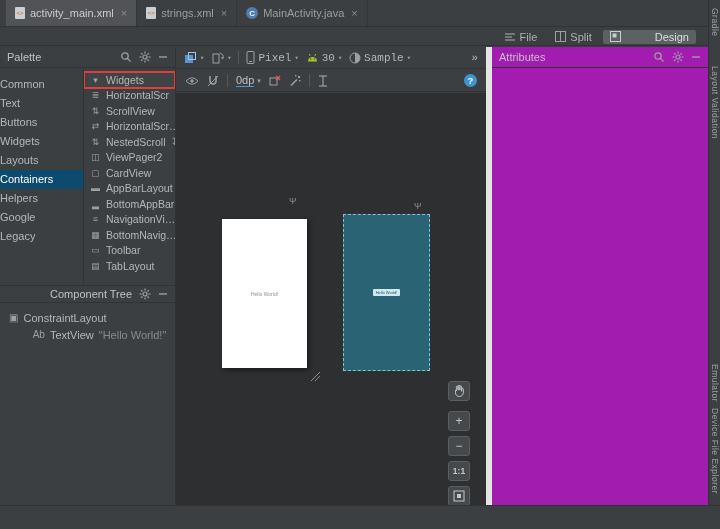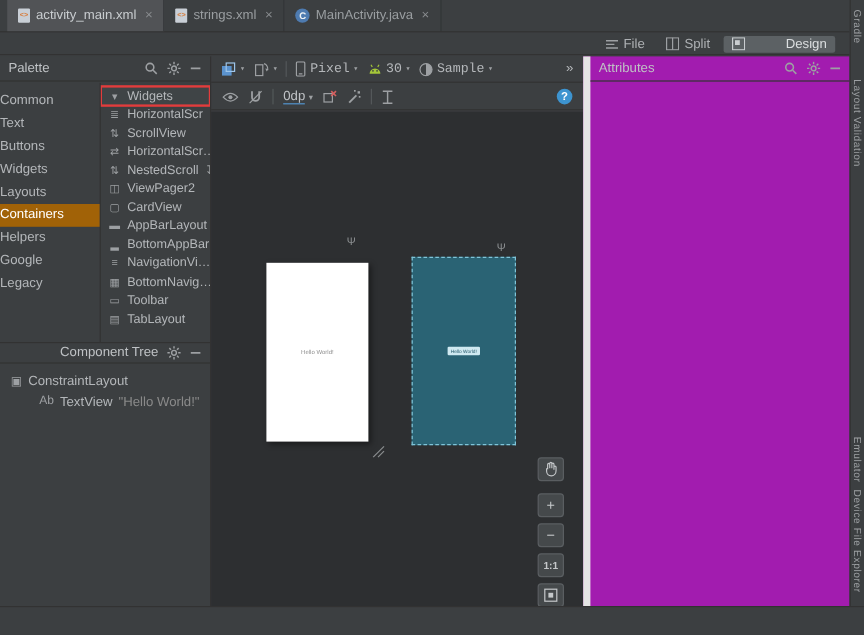--- a/index.html
+++ b/index.html
@@ -22,21 +22,21 @@
   .vbtn{display:flex;align-items:center;gap:4px;padding:1px 7px;border-radius:2px;color:#aeb1b4;}
   .vbtn.active{background:#5c6164;color:#dcdfe1;gap:34px;}
   
   .left{left:0;top:47px;width:176px;height:458px;background:#3c3f41;border-right:1px solid #323232;box-sizing:border-box;}
   .phead{position:absolute;left:0;top:0;width:100%;height:21px;border-bottom:1px solid #323232;display:flex;
          align-items:center;gap:7px;padding:0 7px;box-sizing:border-box;}
   .phead .t{flex:1;color:#bfc2c5;}
   .pbody{position:absolute;left:0;top:22px;width:100%;height:216px;display:flex;}
   .catcol{width:84px;border-right:1px solid #323232;padding-top:6px;box-sizing:border-box;}
   .cat{height:19px;line-height:19px;color:#b4b7ba;}
-  .cat.sel{background:#a16207;color:#ffffff;}
+  .cat.sel{background:#0c4a6e;color:#ffffff;}
   .compcol{flex:1;padding-top:3px;overflow:hidden;}
   .comp{height:15.5px;display:flex;align-items:center;gap:5px;padding:0 4px 0 6px;color:#b4b7ba;font-size:10.5px;white-space:nowrap;}
   .comp .ci{width:11px;text-align:center;color:#9da0a3;font-size:9px;flex:none;}
   .comp.hl{outline:2px solid #e23c3c;outline-offset:-1px;background:#3f4446;}
   .dl{margin-left:auto;color:#9da0a3;font-size:10px;}
   .treehead{position:absolute;left:0;top:238px;width:100%;height:18px;border-top:1px solid #323232;border-bottom:1px solid #323232;
             display:flex;align-items:center;gap:7px;padding:0 7px;box-sizing:border-box;}
   .treehead .t{flex:1;color:#bfc2c5;text-align:right;}
   .treebody{position:absolute;left:0;top:257px;width:100%;height:201px;padding-top:5px;box-sizing:border-box;}
   .trow{height:17px;display:flex;align-items:center;gap:5px;color:#b4b7ba;}

